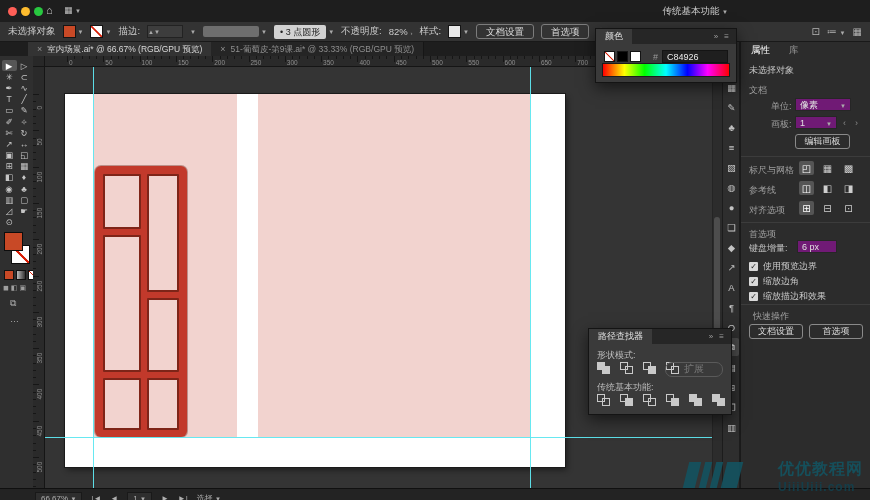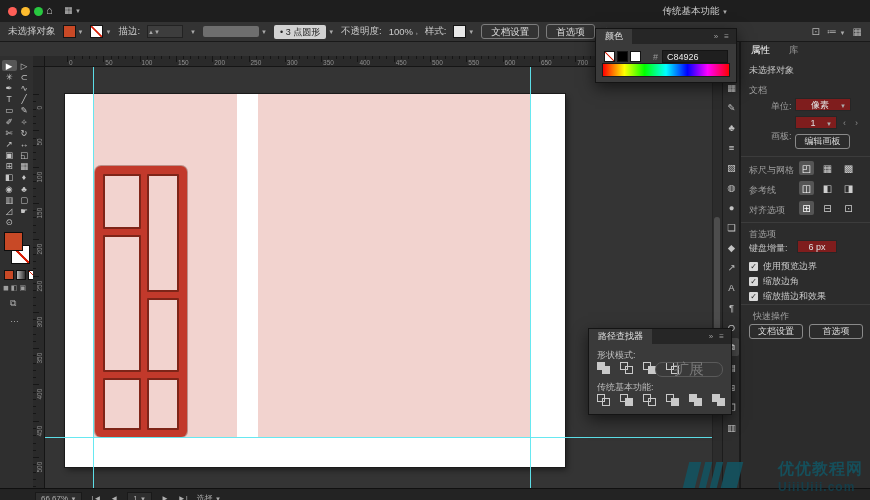--- a/index.html
+++ b/index.html
@@ -65,22 +65,22 @@
   #dock{left:722px;top:42px;width:18px;height:446px;background:#2e2e2e;border-left:1px solid #1c1c1c;border-right:1px solid #1c1c1c;box-sizing:border-box;}
   #dock-header{position:absolute;left:0;top:1px;width:100%;text-align:center;font-size:7px;color:#9a9a9a;}
   .dock-icn{position:absolute;left:1px;width:15px;height:18px;display:flex;align-items:center;justify-content:center;
             font-size:9.5px;color:#c3c3c3;border-radius:2px;}
   .dock-icn.active{background:#4a4a4a;color:#fff;}
   
   #props{left:740px;top:42px;width:130px;height:446px;background:#2c2c2c;border-left:1px solid #1a1a1a;font-size:9px;}
   .ptab{position:absolute;top:2px;font-size:9.5px;}
   .pdiv{position:absolute;left:0;width:130px;height:1px;background:#3c3c3c;}
   .plabel{position:absolute;color:#9f9f9f;}
-  .pfield{position:absolute;background:#7f1d1d;border:1px solid #262626;color:#e0e0e0;
-          font-size:9px;line-height:13px;height:13px;box-sizing:border-box;padding:0 4px;text-align:center;}
+  .pfield{position:absolute;background:#701a75;border:1px solid #262626;color:#e0e0e0;
+          font-size:9px;line-height:13px;height:13px;box-sizing:border-box;padding:0 4px;}
   .pfield .chev{float:right;margin-top:1px;}
   .pbtn{position:absolute;height:15px;line-height:13px;text-align:center;border:1px solid #8a8a8a;
         border-radius:3px;color:#dcdcdc;font-size:9px;box-sizing:border-box;}
   .icn3{position:absolute;display:flex;gap:6px;}
   .icn3 span{width:15px;height:14px;display:flex;align-items:center;justify-content:center;font-size:10px;color:#cfcfcf;border-radius:2px;}
   .icn3 span.on{background:#555555;color:#ffffff;}
   .cbrow{position:absolute;left:8px;display:flex;align-items:center;gap:5px;color:#c9c9c9;}
   .cbx{width:9px;height:9px;background:#d9d9d9;border-radius:1px;color:#1d1d1d;font-size:8px;line-height:9px;text-align:center;}
   
   .fpanel{box-shadow:0 5px 14px rgba(0,0,0,.55);border:1px solid #141414;}
@@ -96,21 +96,21 @@
   .csw{position:absolute;top:22px;width:11px;height:11px;border:1px solid #141414;box-sizing:border-box;}
   .pf-lab{position:absolute;left:8px;font-size:9px;color:#bdbdbd;}
   .pf-row{position:absolute;left:8px;display:flex;gap:8px;}
   .pf-icon{position:relative;width:15px;height:13px;}
   .pf-icon i{position:absolute;width:8px;height:8px;border:1px solid #c9c9c9;box-sizing:border-box;}
   .pf-icon i.b{left:0;top:0;}
   .pf-icon i.f{left:5px;top:4px;background:#c9c9c9;}
   .pf-icon.hollow i.f{background:transparent;}
   .pf-icon.solid i.b{background:#c9c9c9;}
   #pf-expand{position:absolute;right:8px;height:13px;line-height:12px;padding:0 18px;border:1px solid #5a5a5a;
-             border-radius:7px;color:#787878;font-size:15px;}
+             border-radius:7px;color:#787878;font-size:10px;}
   
   #statusbar{left:0;top:488px;width:870px;height:12px;background:#232323;border-top:1px solid #101010;overflow:hidden;font-size:8px;color:#b0b0b0;}
   #statusbar .row{position:absolute;left:35px;top:3px;display:flex;gap:9px;align-items:center;white-space:nowrap;}
   .sb-field{background:#2e2e2e;border:1px solid #191919;padding:0 5px;height:11px;line-height:11px;}
   
   #watermark{left:686px;top:456px;width:184px;height:44px;z-index:60;pointer-events:none;opacity:.92;}
   #wm-logo{position:absolute;left:0;top:6px;display:flex;gap:4px;transform:skewX(-14deg);}
   #wm-logo i{display:block;background:#14525F;}
   #wm-cn{position:absolute;left:92px;top:3px;font-size:16px;font-weight:bold;color:#14525F;letter-spacing:1px;}
   #wm-en{position:absolute;left:92px;top:24px;font-size:12px;font-weight:bold;color:#123F4C;letter-spacing:1px;}
@@ -146,35 +146,41 @@
     <span class="chev">▼</span>
     <span style="display:flex;align-items:center;gap:2px">
       <span style="width:56px;height:11px;background:#6e6e6e;border-radius:2px;display:inline-block"></span>
         <span class="chev">▼</span>
       </span>
     <span style="display:flex;align-items:center;gap:2px">
       <span id="brush-combo"><span>•</span> <span>3 点圆形</span></span>
         <span class="chev">▼</span>
       </span>
     <span>不透明度:</span>
-    <span><span>100%</span> <span class="chev">›</span></span>
+    <span><span>82%</span> <span class="chev">›</span></span>
     <span>样式:</span>
     <span style="display:flex;align-items:center;gap:2px">
       <span class="sw" style="background:#e8e8e8"></span>
         <span class="chev">▼</span>
       </span>
     <span class="cb-btn">文档设置</span>
     <span class="cb-btn">首选项</span>
     <span class="cb-icn">❖ <span class="chev">▼</span></span>
     <span style="flex:1"></span>
     <span class="cb-icn">⊡</span>
     <span class="cb-icn">≔ <span class="chev">▼</span></span>
     <span class="cb-icn">▦</span>
   </div>
 
+  <div class="abs" id="tabbar">
+    <span class="doctab active">
+      <span class="x">×</span><span>室内场景.ai* @ 66.67% (RGB/GPU 预览)</span></span>
+    <span class="doctab inactive">
+      <span class="x">×</span><span>51-葡萄皮-第9课.ai* @ 33.33% (RGB/GPU 预览)</span></span>
+  </div>
 
   <div class="abs" id="toolpanel">
     <div id="tools-grid">
         <span class="tool active">▶</span>
         <span class="tool">▷</span>
         <span class="tool">✳</span>
         <span class="tool">⊂</span>
         <span class="tool">✒</span>
         <span class="tool">∿</span>
         <span class="tool">T</span>
@@ -443,21 +449,21 @@
 
   <div class="abs" id="props">
     <span class="ptab" style="left:10px;color:#ffffff">属性</span>
     <span class="ptab" style="left:48px;color:#969696">库</span>
     <span class="plabel" style="left:8px;top:22px;color:#c4c4c4">未选择对象</span>
     <span class="plabel" style="left:8px;top:42px">文档</span>
 
     <span class="plabel" style="left:30px;top:58px">单位:</span>
     <span class="pfield" style="left:54px;top:56px;width:56px"><span>像素</span><span class="chev">▼</span></span>
 
-    <span class="plabel" style="left:30px;top:88px">画板:</span>
+    <span class="plabel" style="left:30px;top:76px">画板:</span>
     <span class="pfield" style="left:54px;top:74px;width:42px"><span>1</span><span class="chev">▼</span></span>
     <span class="plabel" style="left:102px;top:76px;color:#8b8b8b">‹</span>
     <span class="plabel" style="left:114px;top:76px;color:#8b8b8b">›</span>
 
     <span class="pbtn" style="left:54px;top:92px;width:55px">编辑画板</span>
     <span class="pdiv" style="top:114px"></span>
 
     <span class="plabel" style="left:8px;top:122px">标尺与网格</span>
     <span class="icn3" style="left:58px;top:119px">
         <span class="on">◰</span>

